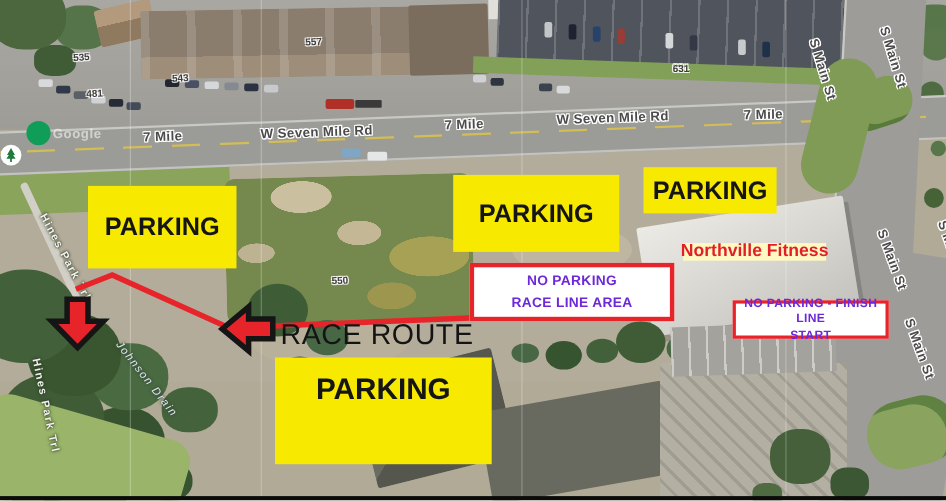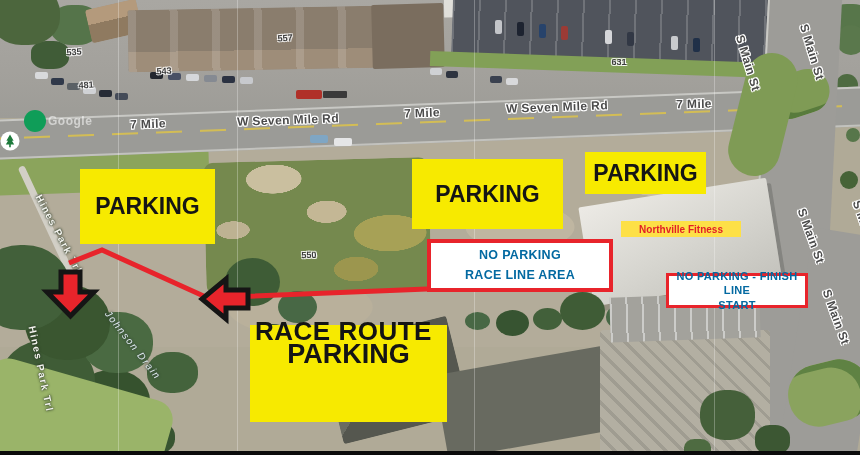--- a/index.html
+++ b/index.html
@@ -100,28 +100,28 @@
     letter-spacing:1.5px; z-index:6; text-shadow:0 0 2px #2b3a26,0 0 3px #2b3a26; }
   .water-label { position:absolute; font-size:10px; font-style:italic; color:#dfe9ee; white-space:nowrap;
     letter-spacing:1.5px; z-index:6; text-shadow:0 0 2px #34463a,0 0 3px #34463a; }
   .num-label { position:absolute; font-size:9px; font-weight:bold; color:#3d3d3d; white-space:nowrap; z-index:6;
     text-shadow:-1px -1px 0 rgba(255,255,255,.8),1px 1px 0 rgba(255,255,255,.8),1px -1px 0 rgba(255,255,255,.8),-1px 1px 0 rgba(255,255,255,.8); }
   .watermark { position:absolute; left:48px; top:114px; font-size:12px; font-weight:bold;
     color:rgba(255,255,255,.55); letter-spacing:.5px; z-index:6;text-align:center; }
   
   .ybox { position:absolute; background:#f7ea00; color:#151515; font-weight:bold;
     display:flex; align-items:center; justify-content:center; text-align:center; z-index:15; }
-  .npbox { position:absolute; background:#ffffff; border:4px solid #e8242b; color:#0369a1; font-weight:bold;
+  .npbox { position:absolute; background:#ffffff; border:4px solid #e8242b; color:#6d28d9; font-weight:bold;
     display:flex; flex-direction:column; align-items:center; justify-content:center; text-align:center;
     z-index:25; line-height:1.55; letter-spacing:.3px; }
-  .banner { position:absolute; left:621px; top:221px; width:120px; height:16px; background:#fde047;
-    color:#e21f26; font-weight:bold; font-size:10px; display:flex; align-items:center; justify-content:center;
+  .banner { position:absolute; left:621px; top:221px; width:130px; height:16px; background:#fef9c3;
+    color:#e21f26; font-weight:bold; font-size:16px; display:flex; align-items:center; justify-content:center;
     z-index:15; white-space:nowrap; }
-  .route-label { position:absolute; left:255px; top:289px; font-size:26px; font-weight:bold;
-    color:#141414; z-index:25; letter-spacing:.5px; white-space:nowrap;margin-top:27px; }
+  .route-label { position:absolute; left:255px; top:289px; font-size:26px; font-weight:normal;
+    color:#141414; z-index:25; letter-spacing:.5px; white-space:nowrap; }
   .routesvg { position:absolute; left:0; top:0; z-index:20; pointer-events:none; }
   .dot { position:absolute; left:24px; top:110px; width:22px; height:22px; border-radius:50%;
     background:#0f9d58; z-index:12; }
   .poi { position:absolute; left:0px; top:131px; width:20px; height:20px; z-index:12; }
 </style>
 </head>
 <body>
 
 <div class="stage">
 

